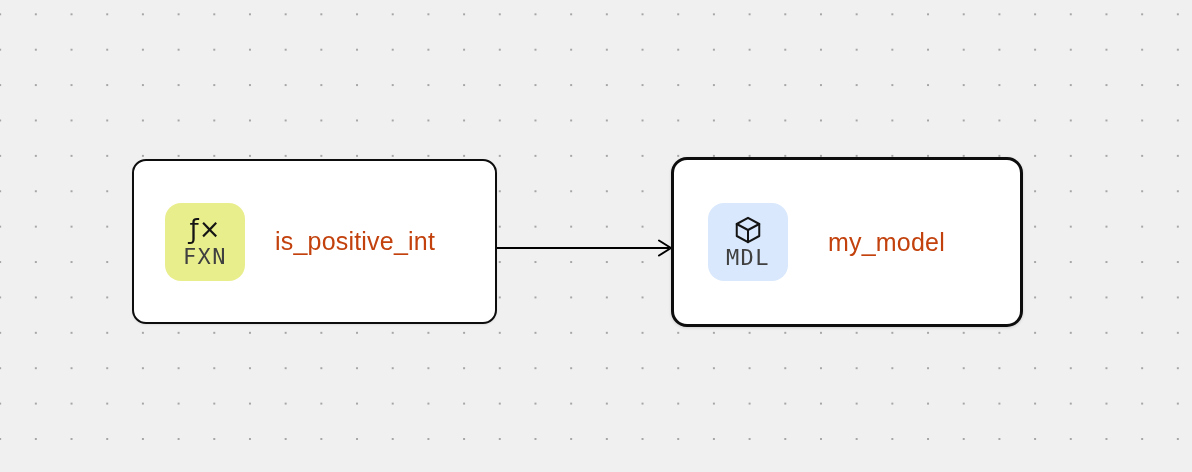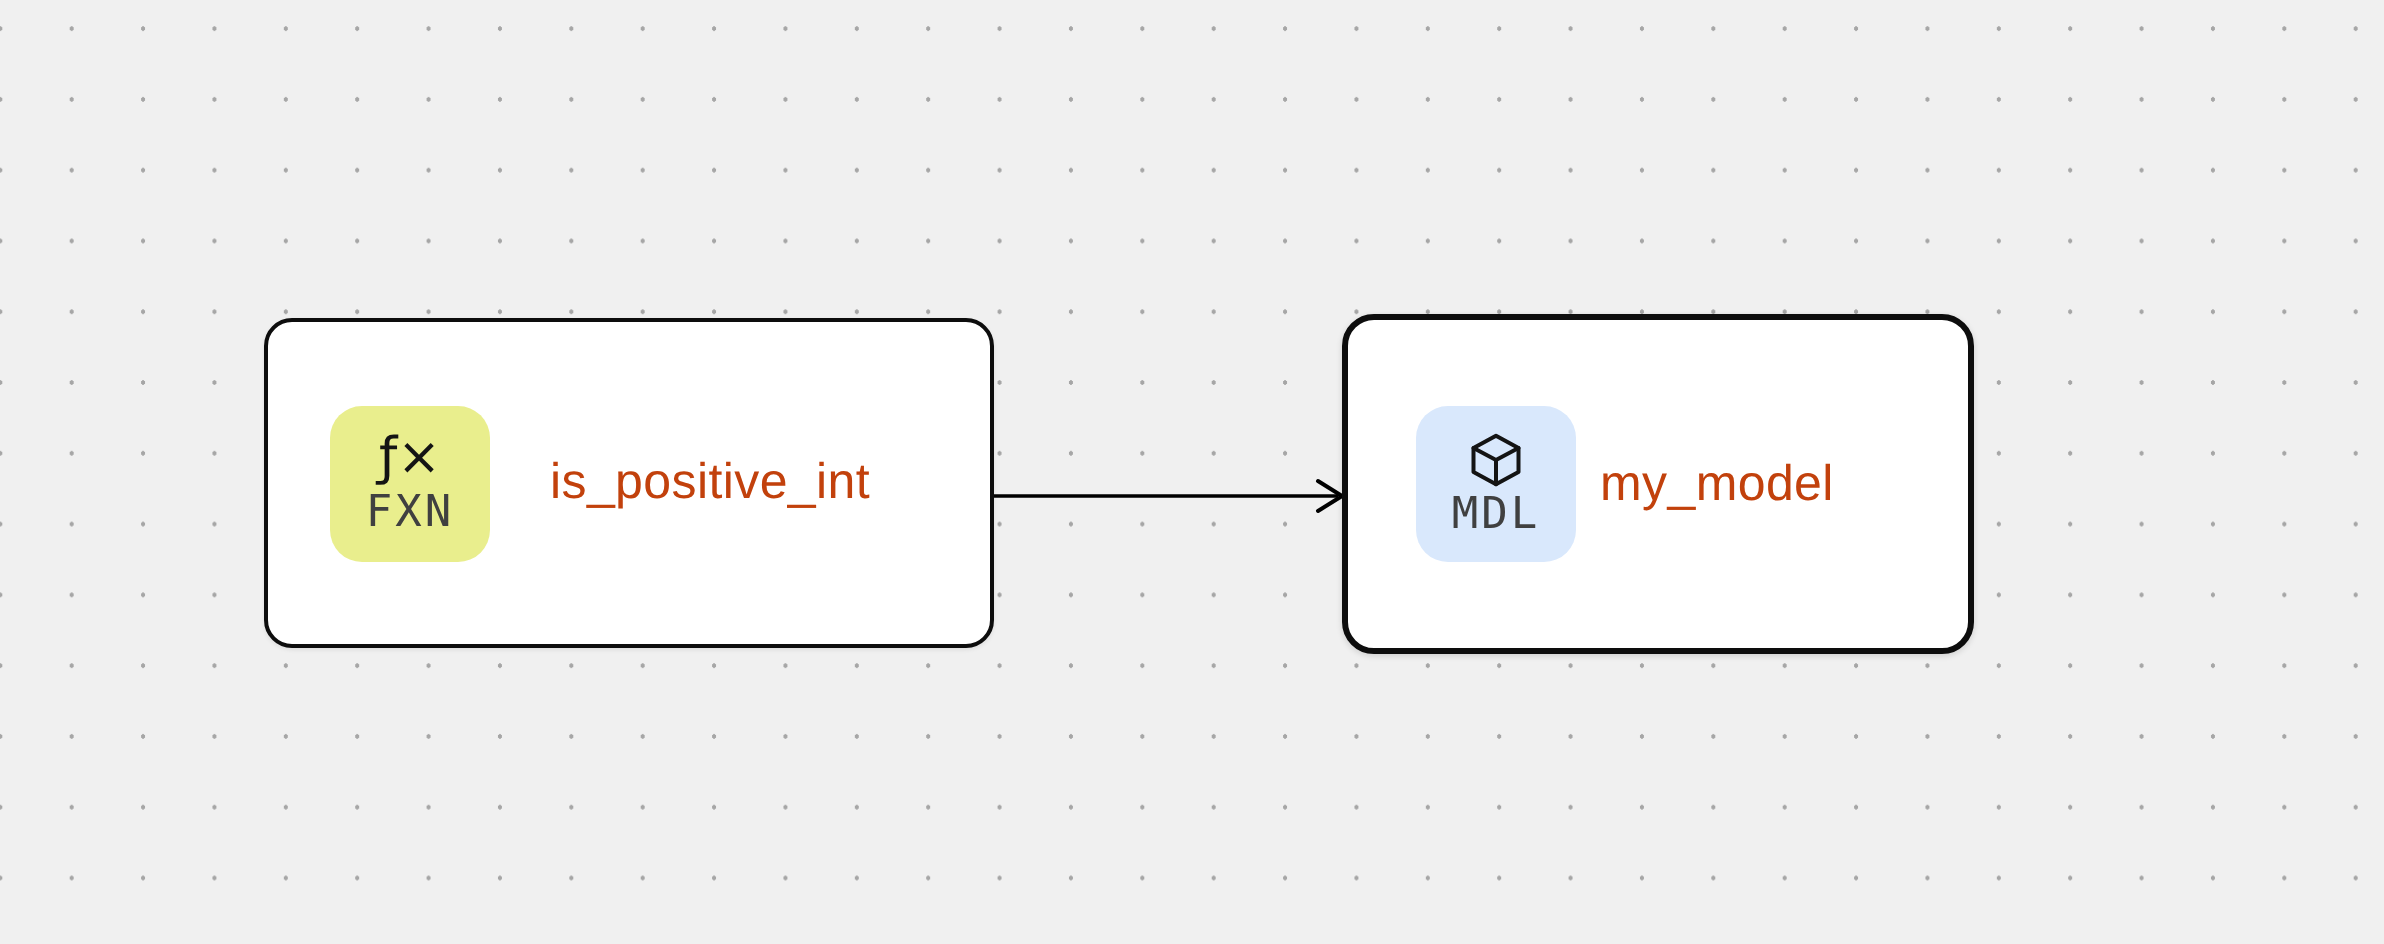--- a/index.html
+++ b/index.html
@@ -44,24 +44,24 @@
     left: 132px;
     top: 159px;
     width: 365px;
     height: 165px;
     padding-left: 31px;
     gap: 30px;
   }
   .node-mdl {
     left: 671px;
     top: 157px;
-    width: 316px;
+    width: 352px;
     height: 170px;
     padding-left: 34px;
-    gap: 12px;
+    gap: 40px;
     border-width: 3.5px;
     border-radius: 16px;
     box-shadow: 0 1px 3px rgba(0,0,0,0.14);
   }
   .badge {
     width: 80px;
     height: 78px;
     border-radius: 16px;
     display: flex;
     flex-direction: column;

